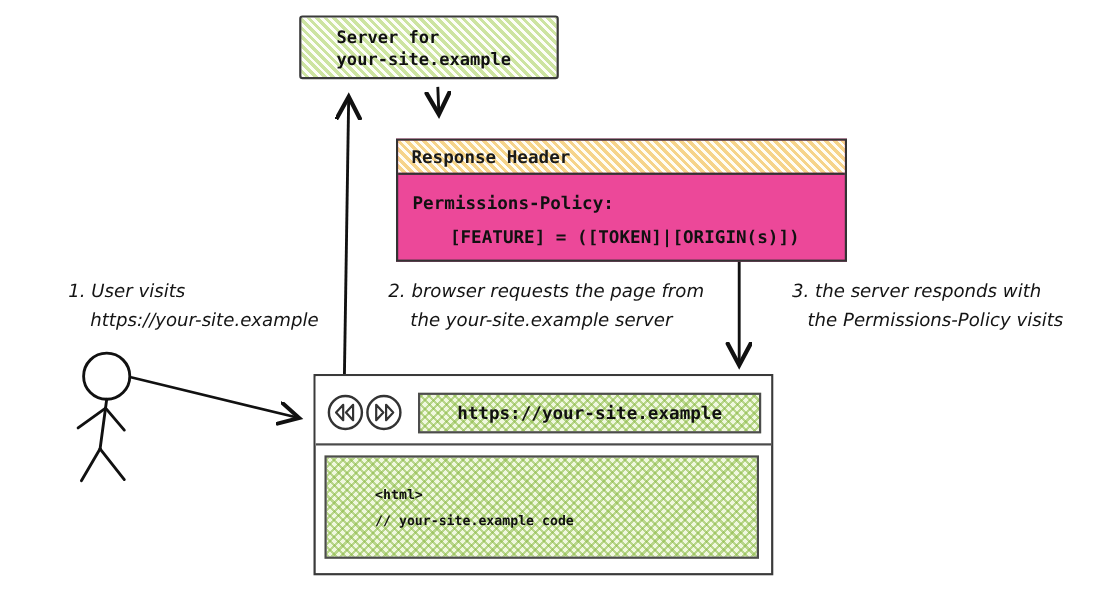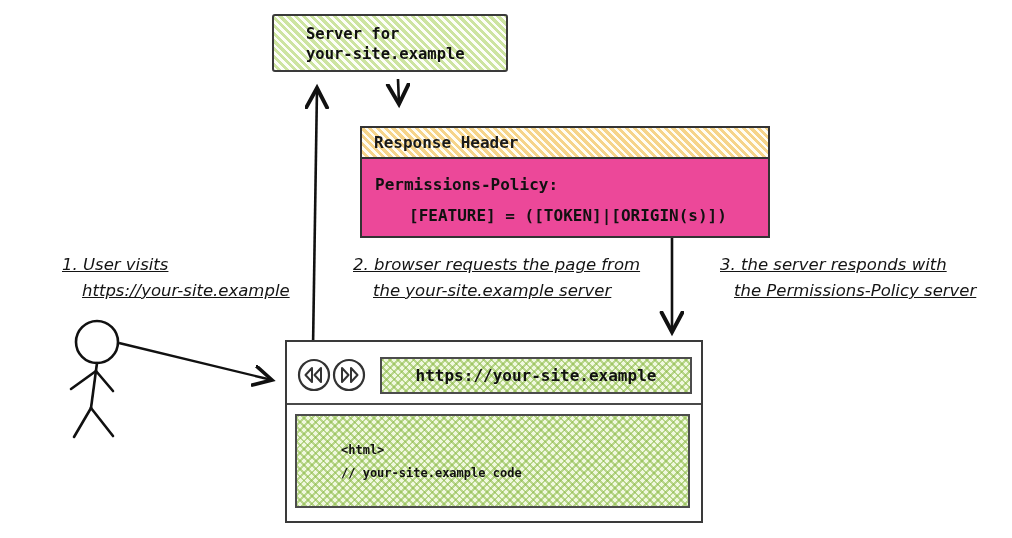--- a/index.html
+++ b/index.html
@@ -50,21 +50,21 @@
   .url-bar{
     position:absolute;left:93px;top:15px;width:312px;height:37px;border:2px solid #4c4c4c;box-sizing:border-box;
     text-align:center;font-size:16px;line-height:33px;
   }
   .content-box{
     position:absolute;left:8px;top:72px;width:395px;height:94px;border:2px solid #4c4c4c;box-sizing:border-box;
     padding:23px 0 0 44px;font-size:12px;line-height:23px;
   }
 
   
-  .note{font-style:italic;font-size:16.5px;line-height:26px;color:#141414;white-space:nowrap;text-decoration:underline;}
+  .note{font-style:italic;font-size:16.5px;line-height:26px;color:#141414;white-space:nowrap;}
   .note .indent2{margin-left:20px;}
   .note-1{left:62px;top:252px;}
   .note-2{left:353px;top:252px;}
   .note-3{left:720px;top:252px;}
 
   .overlay{position:absolute;left:0;top:0;width:1012px;height:538px;pointer-events:none;}
 </style>
 </head>
 <body>
 
@@ -111,21 +111,21 @@
   <div class="abs note note-1">
     <div>1. User visits</div>
     <div class="indent2">https://your-site.example</div>
   </div>
   <div class="abs note note-2">
     <div>2. browser requests the page from</div>
     <div class="indent2">the your-site.example server</div>
   </div>
   <div class="abs note note-3">
     <div>3. the server responds with</div>
-    <div class="indent2" style="margin-left:14px">the Permissions-Policy server</div>
+    <div class="indent2" style="margin-left:14px">the Permissions-Policy visits</div>
   </div>
 
   <div class="abs browser">
     <div class="browser-topbar">
       <svg class="nav-btn" style="left:10px" viewBox="0 0 34 34">
         <circle cx="17" cy="17" r="15" fill="none" stroke="#333" stroke-width="2.2"></circle>
         <path d="M15 10 L8.5 17 L15 24 Z M24 10 L17.5 17 L24 24 Z" fill="none" stroke="#333" stroke-width="2" stroke-linejoin="round"></path>
       </svg>
       <svg class="nav-btn" style="left:45px" viewBox="0 0 34 34">
         <circle cx="17" cy="17" r="15" fill="none" stroke="#333" stroke-width="2.2"></circle>

